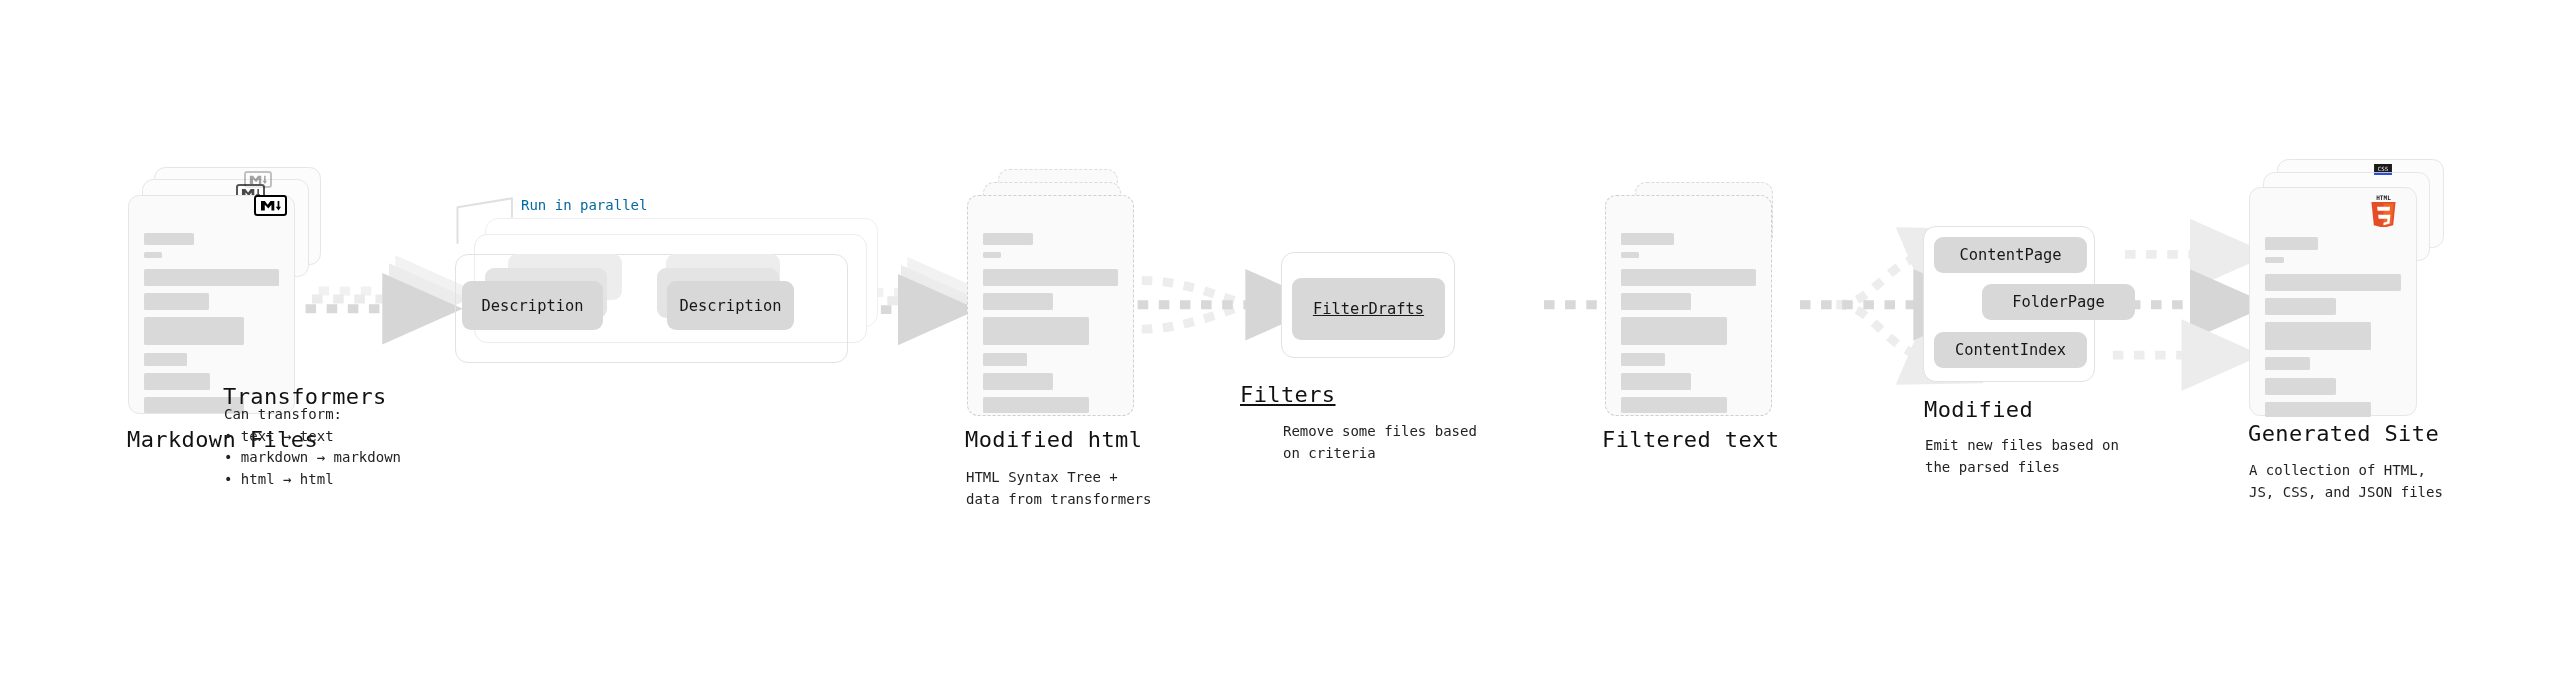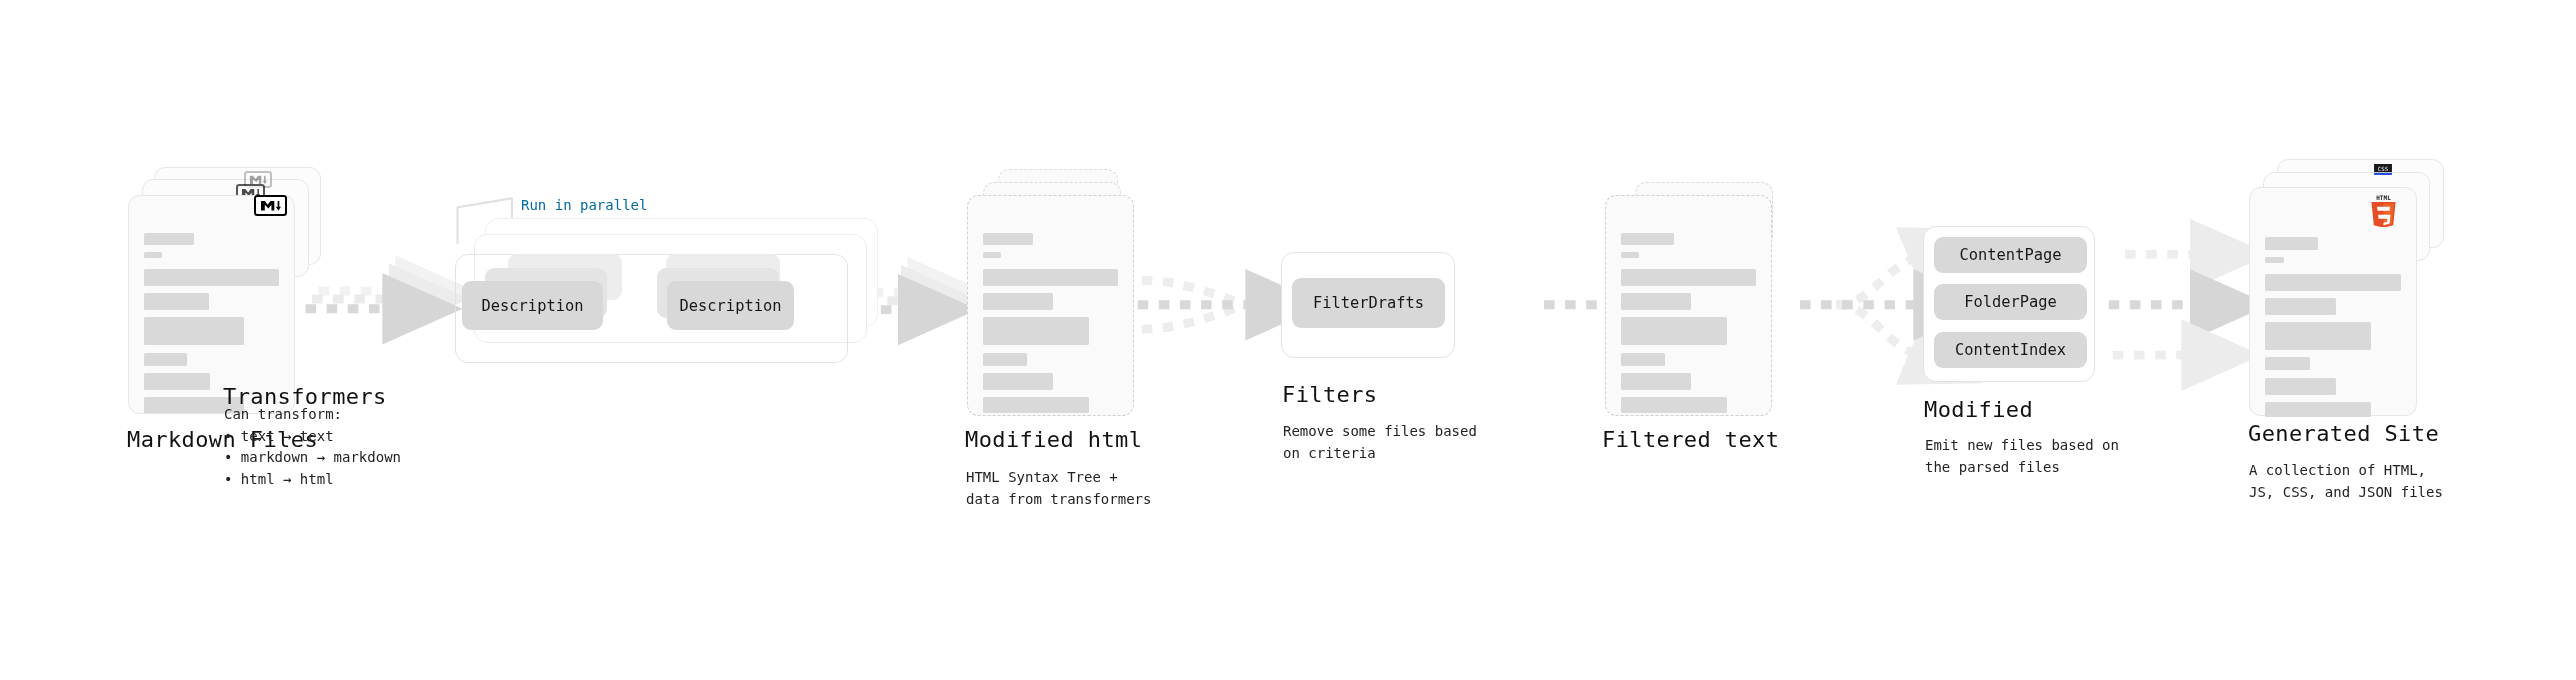--- a/index.html
+++ b/index.html
@@ -260,25 +260,25 @@
       </div>
     </div>
 
     <div class="stage-title" style="left:965px; top:427px;">Modified html</div>
     <div class="stage-desc" style="left:966px; top:467px; width:244px;">HTML Syntax Tree +
 data from transformers</div>
   </div>
 
   <div>
     <div class="groupbox" style="left:1281px; top:252px; width:174px; height:106px;"></div>
-    <div class="pill" style="left:1292px; top:278px; width:153px; height:50px;">
+    <div class="pill" style="left:1292px; top:278px; width:153px; height:62px;text-decoration:underline;">
       <span>FilterDrafts</span>
     </div>
 
-    <div class="stage-title" style="left:1282px; top:382px;">Filters</div>
+    <div class="stage-title" style="left:1240px; top:382px;text-decoration:underline;">Filters</div>
     <div class="stage-desc" style="left:1283px; top:421px; width:252px;">Remove some files based
 on criteria</div>
   </div>
 
   <div>
     <div class="filecard dashed" style="left:1635px; top:182px; width:138px; height:65px; border-color:#dadada;"></div>
 
     <div class="filecard dashed" style="left:1605px; top:195px; width:167px; height:221px;">
       <div class="lines">
         <div class="skel" style="width:53px;height:12.2px;"></div>
@@ -294,21 +294,21 @@
 
     <div class="stage-title" style="left:1602px; top:427px;">Filtered text</div>
   </div>
 
   <div>
     <div class="groupbox" style="left:1923px; top:226px; width:172px; height:156px;"></div>
 
     <div class="pill" style="left:1934px; top:237px; width:153px; height:36px;">
       <span>ContentPage</span>
     </div>
-    <div class="pill" style="left:1934px; top:284px; width:153px; height:36px;text-align:right;">
+    <div class="pill" style="left:1982px; top:284px; width:153px; height:36px;text-align:right;">
       <span>FolderPage</span>
     </div>
     <div class="pill" style="left:1934px; top:332px; width:153px; height:36px;">
       <span>ContentIndex</span>
     </div>
 
     <div class="stage-title" style="left:1924px; top:397px;">Modified</div>
     <div class="stage-desc" style="left:1925px; top:435px; width:268px;">Emit new files based on
 the parsed files</div>
   </div>

